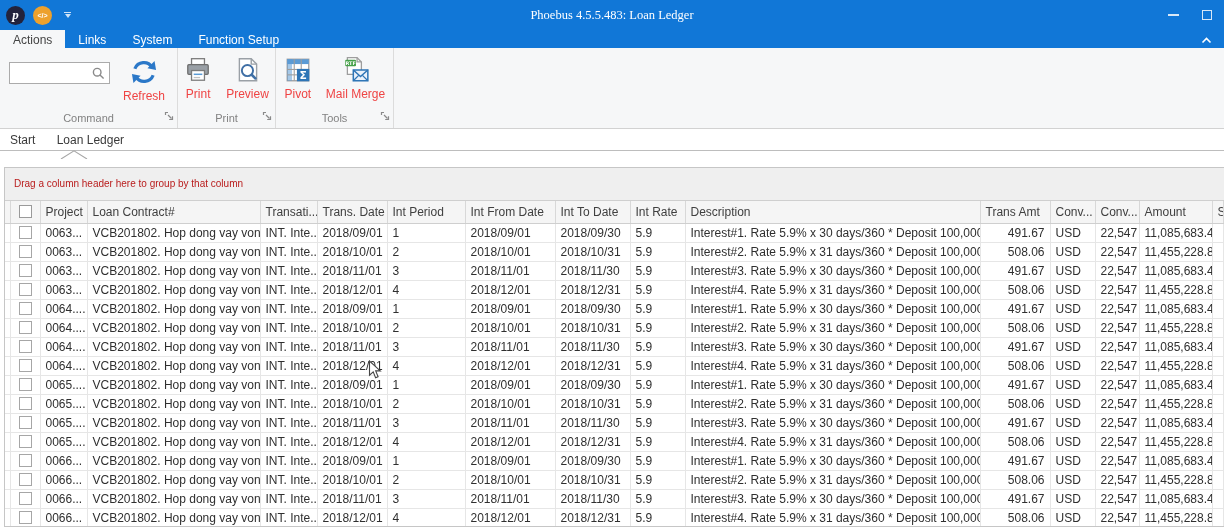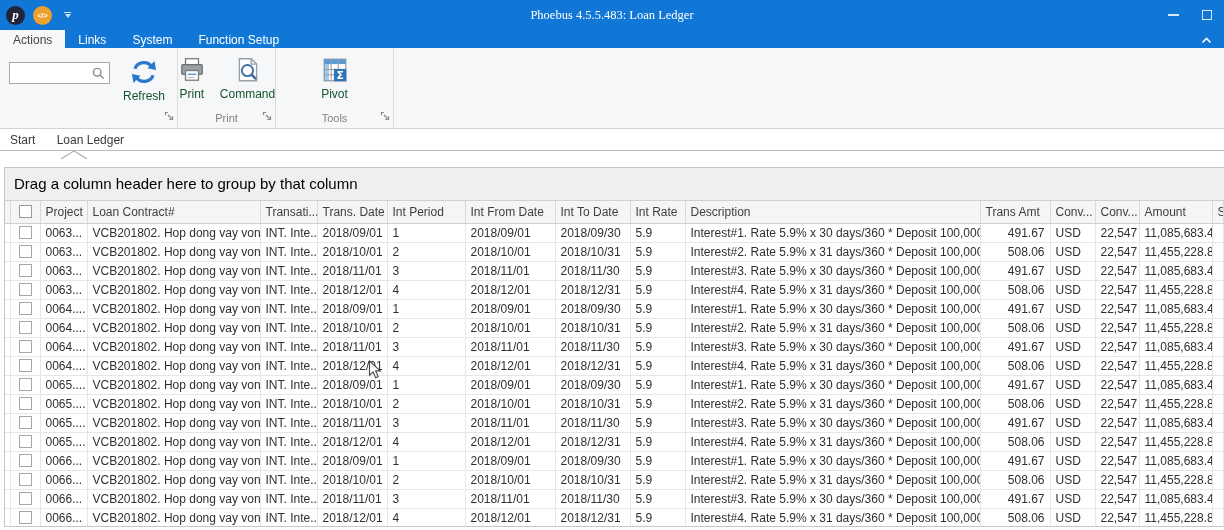--- a/index.html
+++ b/index.html
@@ -30,31 +30,31 @@
 
   
   .ribbon { position:absolute; top:48px; left:0; width:100%; height:81px; background:#f6f7f8; border-bottom:1px solid #d2d2d2; display:flex; }
   .rgroup { position:relative; height:100%; padding:6px 5px 22px 5px; border-right:1px solid #dcdcdc; display:flex; align-items:flex-start; }
   .gfooter { position:absolute; bottom:2px; left:0; right:0; height:16px; text-align:center; color:#828282; font-size:11px; line-height:16px; }
   .launcher { position:absolute; right:3px; bottom:4px; }
   .searchbox { position:relative; width:106px; height:22px; background:#fff; border:1px solid #ababab; margin:8px 6px 0 4px; }
   .searchbox input { position:absolute; left:2px; top:1px; width:84px; height:18px; border:none; outline:none; font:inherit; background:transparent; }
   .searchbox svg { position:absolute; right:4px; top:4px; }
   .rbtn { display:flex; flex-direction:column; align-items:center; gap:3px; padding:2px 7px; cursor:default; }
-  .rbtn .lbl { color:#14532d; white-space:nowrap;text-align:center; }
+  .rbtn .lbl { color:#ef4444; white-space:nowrap;text-align:center; }
 
   
   .doctabs { position:absolute; top:129px; left:0; width:100%; height:22px; background:#fff; border-bottom:1px solid #bdbdbd; }
   .dtab { display:inline-block; margin:4px 0 12px 0; padding:0 9px; color:#3a3a3a; cursor:default; }
   .dtab:first-child { margin-left:1px; }
   .notch { position:absolute; left:60px; top:21px; }
 
   
   .grid { position:absolute; top:167px; left:4px; width:1220px; height:360px; border:1px solid #c6c6c6; border-right:none; background:#fff; overflow:hidden; }
-  .group-panel { height:33px; background:#efefef; border-bottom:1px solid #cfcfcf; line-height:32px; padding-left:9px; color:#000000; font-size:15px; }
+  .group-panel { height:33px; background:#efefef; border-bottom:1px solid #cfcfcf; line-height:32px; padding-left:9px; color:#b91c1c; font-size:10px; }
   table { border-collapse:collapse; table-layout:fixed; width:100%; }
   th, td { white-space:nowrap; overflow:hidden; font-weight:normal; text-align:left; }
   th { height:22px; background:#f5f5f5; color:#404040; padding:0 5px; border-right:1px solid #d8d8d8; border-bottom:1px solid #cfcfcf; }
   td { height:19px; color:#2f2f2f; padding:0 5px; border-right:1px solid #e6e6e6; border-bottom:1px solid #e6e6e6; }
   th.ind, td.ind { padding:0; border-right:1px solid #e6e6e6; }
   th.ind { border-right:1px solid #d8d8d8; }
   td.num { text-align:right; }
   .cb { width:13px; height:13px; border:1px solid #a6a6a6; background:#fff; margin:0 auto; }
   th .cb { border-color:#9a9a9a; }
   td.cbcell, th.cbcell { padding:0; text-align:center; }
@@ -111,20 +111,21 @@
       </div>
       <div class="rbtn" style="margin-top:2px;">
         <svg width="28" height="28" viewBox="0 0 26 26">
           <path d="M4.5 10 A 9 9 0 0 1 20.5 8.5" fill="none" stroke="#2b78c8" stroke-width="3"></path>
           <polygon points="22.8,2.8 24.2,11.2 16.2,9.6" fill="#2b78c8"></polygon>
           <path d="M21.5 16 A 9 9 0 0 1 5.5 17.5" fill="none" stroke="#2b78c8" stroke-width="3"></path>
           <polygon points="3.2,23.2 1.8,14.8 9.8,16.4" fill="#2b78c8"></polygon>
         </svg>
         <span class="lbl">Refresh</span>
       </div>
+      <div class="gfooter"><span>Command</span></div>
       <span class="launcher">
         <svg width="10" height="10" viewBox="0 0 10 10">
             <path d="M1.5 4 V1.5 H4" fill="none" stroke="#8a8a8a" stroke-width="1.2"></path>
             <path d="M4 4 L7.5 7.5" stroke="#8a8a8a" stroke-width="1.2"></path>
             <path d="M8.5 5.2 V8.5 H5.2" fill="none" stroke="#8a8a8a" stroke-width="1.2"></path>
           </svg>
       </span>
     </div>
 
     <div class="rgroup" style="width:98px; justify-content:center;">
@@ -138,21 +139,21 @@
         </svg>
         <span class="lbl">Print</span>
       </div>
       <div class="rbtn">
         <svg width="28" height="28" viewBox="0 0 26 26">
           <path d="M5 2.5 H16 L21 7.5 V23 H5 Z" fill="#fff" stroke="#9aa0a6" stroke-width="1.3"></path>
           <path d="M16 2.5 V7.5 H21" fill="none" stroke="#9aa0a6" stroke-width="1.3"></path>
           <circle cx="12.5" cy="13.5" r="5.2" fill="rgba(255,255,255,0.75)" stroke="#3f6fa5" stroke-width="1.8"></circle>
           <line x1="16.2" y1="17.2" x2="20.5" y2="21.5" stroke="#3f6fa5" stroke-width="2.4"></line>
         </svg>
-        <span class="lbl">Command</span>
+        <span class="lbl">Preview</span>
       </div>
       <div class="gfooter"><span>Print</span></div>
       <span class="launcher">
         <svg width="10" height="10" viewBox="0 0 10 10">
             <path d="M1.5 4 V1.5 H4" fill="none" stroke="#8a8a8a" stroke-width="1.2"></path>
             <path d="M4 4 L7.5 7.5" stroke="#8a8a8a" stroke-width="1.2"></path>
             <path d="M8.5 5.2 V8.5 H5.2" fill="none" stroke="#8a8a8a" stroke-width="1.2"></path>
           </svg>
       </span>
     </div>
@@ -164,20 +165,32 @@
           <rect x="3" y="3" width="20" height="4.5" fill="#5b9bd5"></rect>
           <rect x="3" y="3" width="4.5" height="20" fill="#5b9bd5" opacity="0.55"></rect>
           <line x1="9.5" y1="3" x2="9.5" y2="23" stroke="#9d9d9d"></line>
           <line x1="16" y1="3" x2="16" y2="23" stroke="#9d9d9d"></line>
           <line x1="3" y1="12.5" x2="23" y2="12.5" stroke="#9d9d9d"></line>
           <line x1="3" y1="17.5" x2="23" y2="17.5" stroke="#9d9d9d"></line>
           <rect x="12" y="12" width="11.5" height="11.5" fill="#2e75b6"></rect>
           <text x="17.7" y="21.2" text-anchor="middle" font-size="10" font-family="DejaVu Sans, sans-serif" fill="#fff" font-weight="bold">Σ</text>
         </svg>
         <span class="lbl">Pivot</span>
+      </div>
+      <div class="rbtn">
+        <svg width="28" height="28" viewBox="0 0 26 26">
+          <path d="M5 1.5 H14 L18 5.5 V17 H5 Z" fill="#fff" stroke="#9d9d9d" stroke-width="1.2"></path>
+          <path d="M14 1.5 V5.5 H18" fill="none" stroke="#9d9d9d" stroke-width="1.2"></path>
+          <rect x="3" y="3.5" width="10" height="6" rx="1" fill="#46a049"></rect>
+          <text x="8" y="8.2" text-anchor="middle" font-size="4.6" font-family="DejaVu Sans, sans-serif" fill="#fff" font-weight="bold">RTF</text>
+          <rect x="10.5" y="13" width="13.5" height="10" fill="#eaf1fa" stroke="#2e75b6" stroke-width="1.4"></rect>
+          <path d="M10.5 13 L17.2 19 L24 13" fill="none" stroke="#2e75b6" stroke-width="1.4"></path>
+          <path d="M10.5 23 L15.5 18 M24 23 L19 18" fill="none" stroke="#2e75b6" stroke-width="1.2"></path>
+        </svg>
+        <span class="lbl">Mail Merge</span>
       </div>
       <div class="gfooter"><span>Tools</span></div>
       <span class="launcher">
         <svg width="10" height="10" viewBox="0 0 10 10">
             <path d="M1.5 4 V1.5 H4" fill="none" stroke="#8a8a8a" stroke-width="1.2"></path>
             <path d="M4 4 L7.5 7.5" stroke="#8a8a8a" stroke-width="1.2"></path>
             <path d="M8.5 5.2 V8.5 H5.2" fill="none" stroke="#8a8a8a" stroke-width="1.2"></path>
           </svg>
       </span>
     </div>

